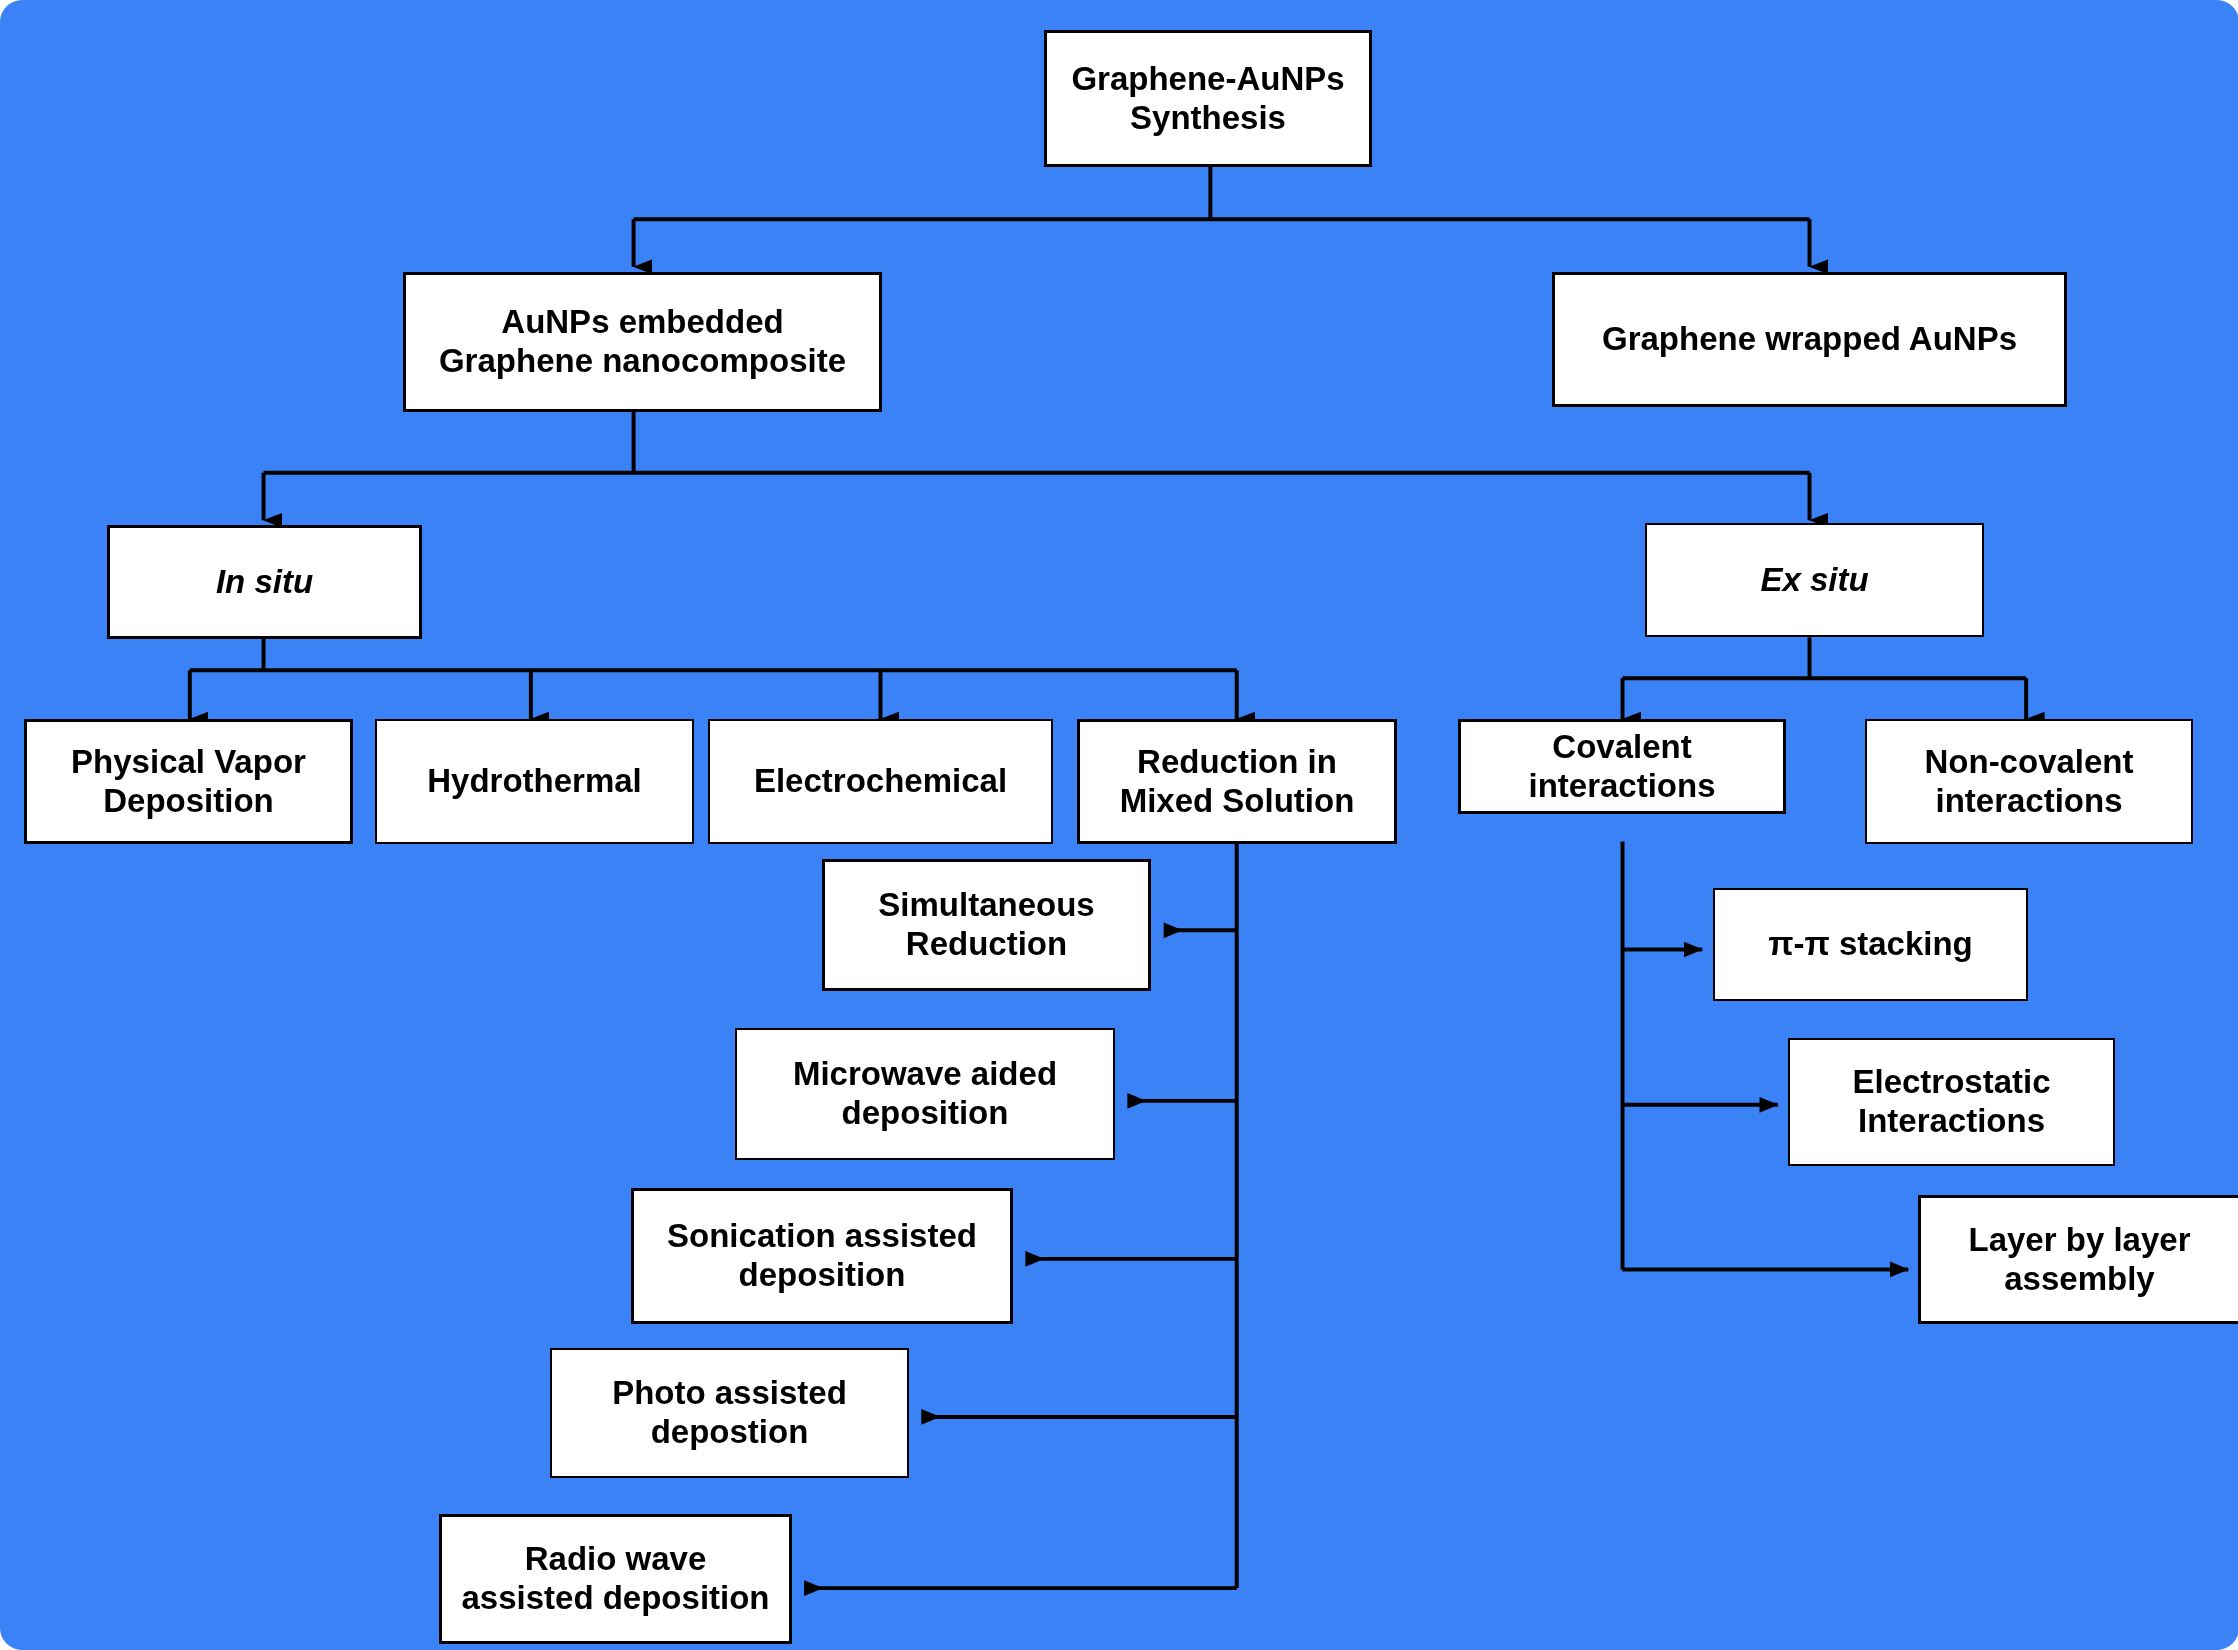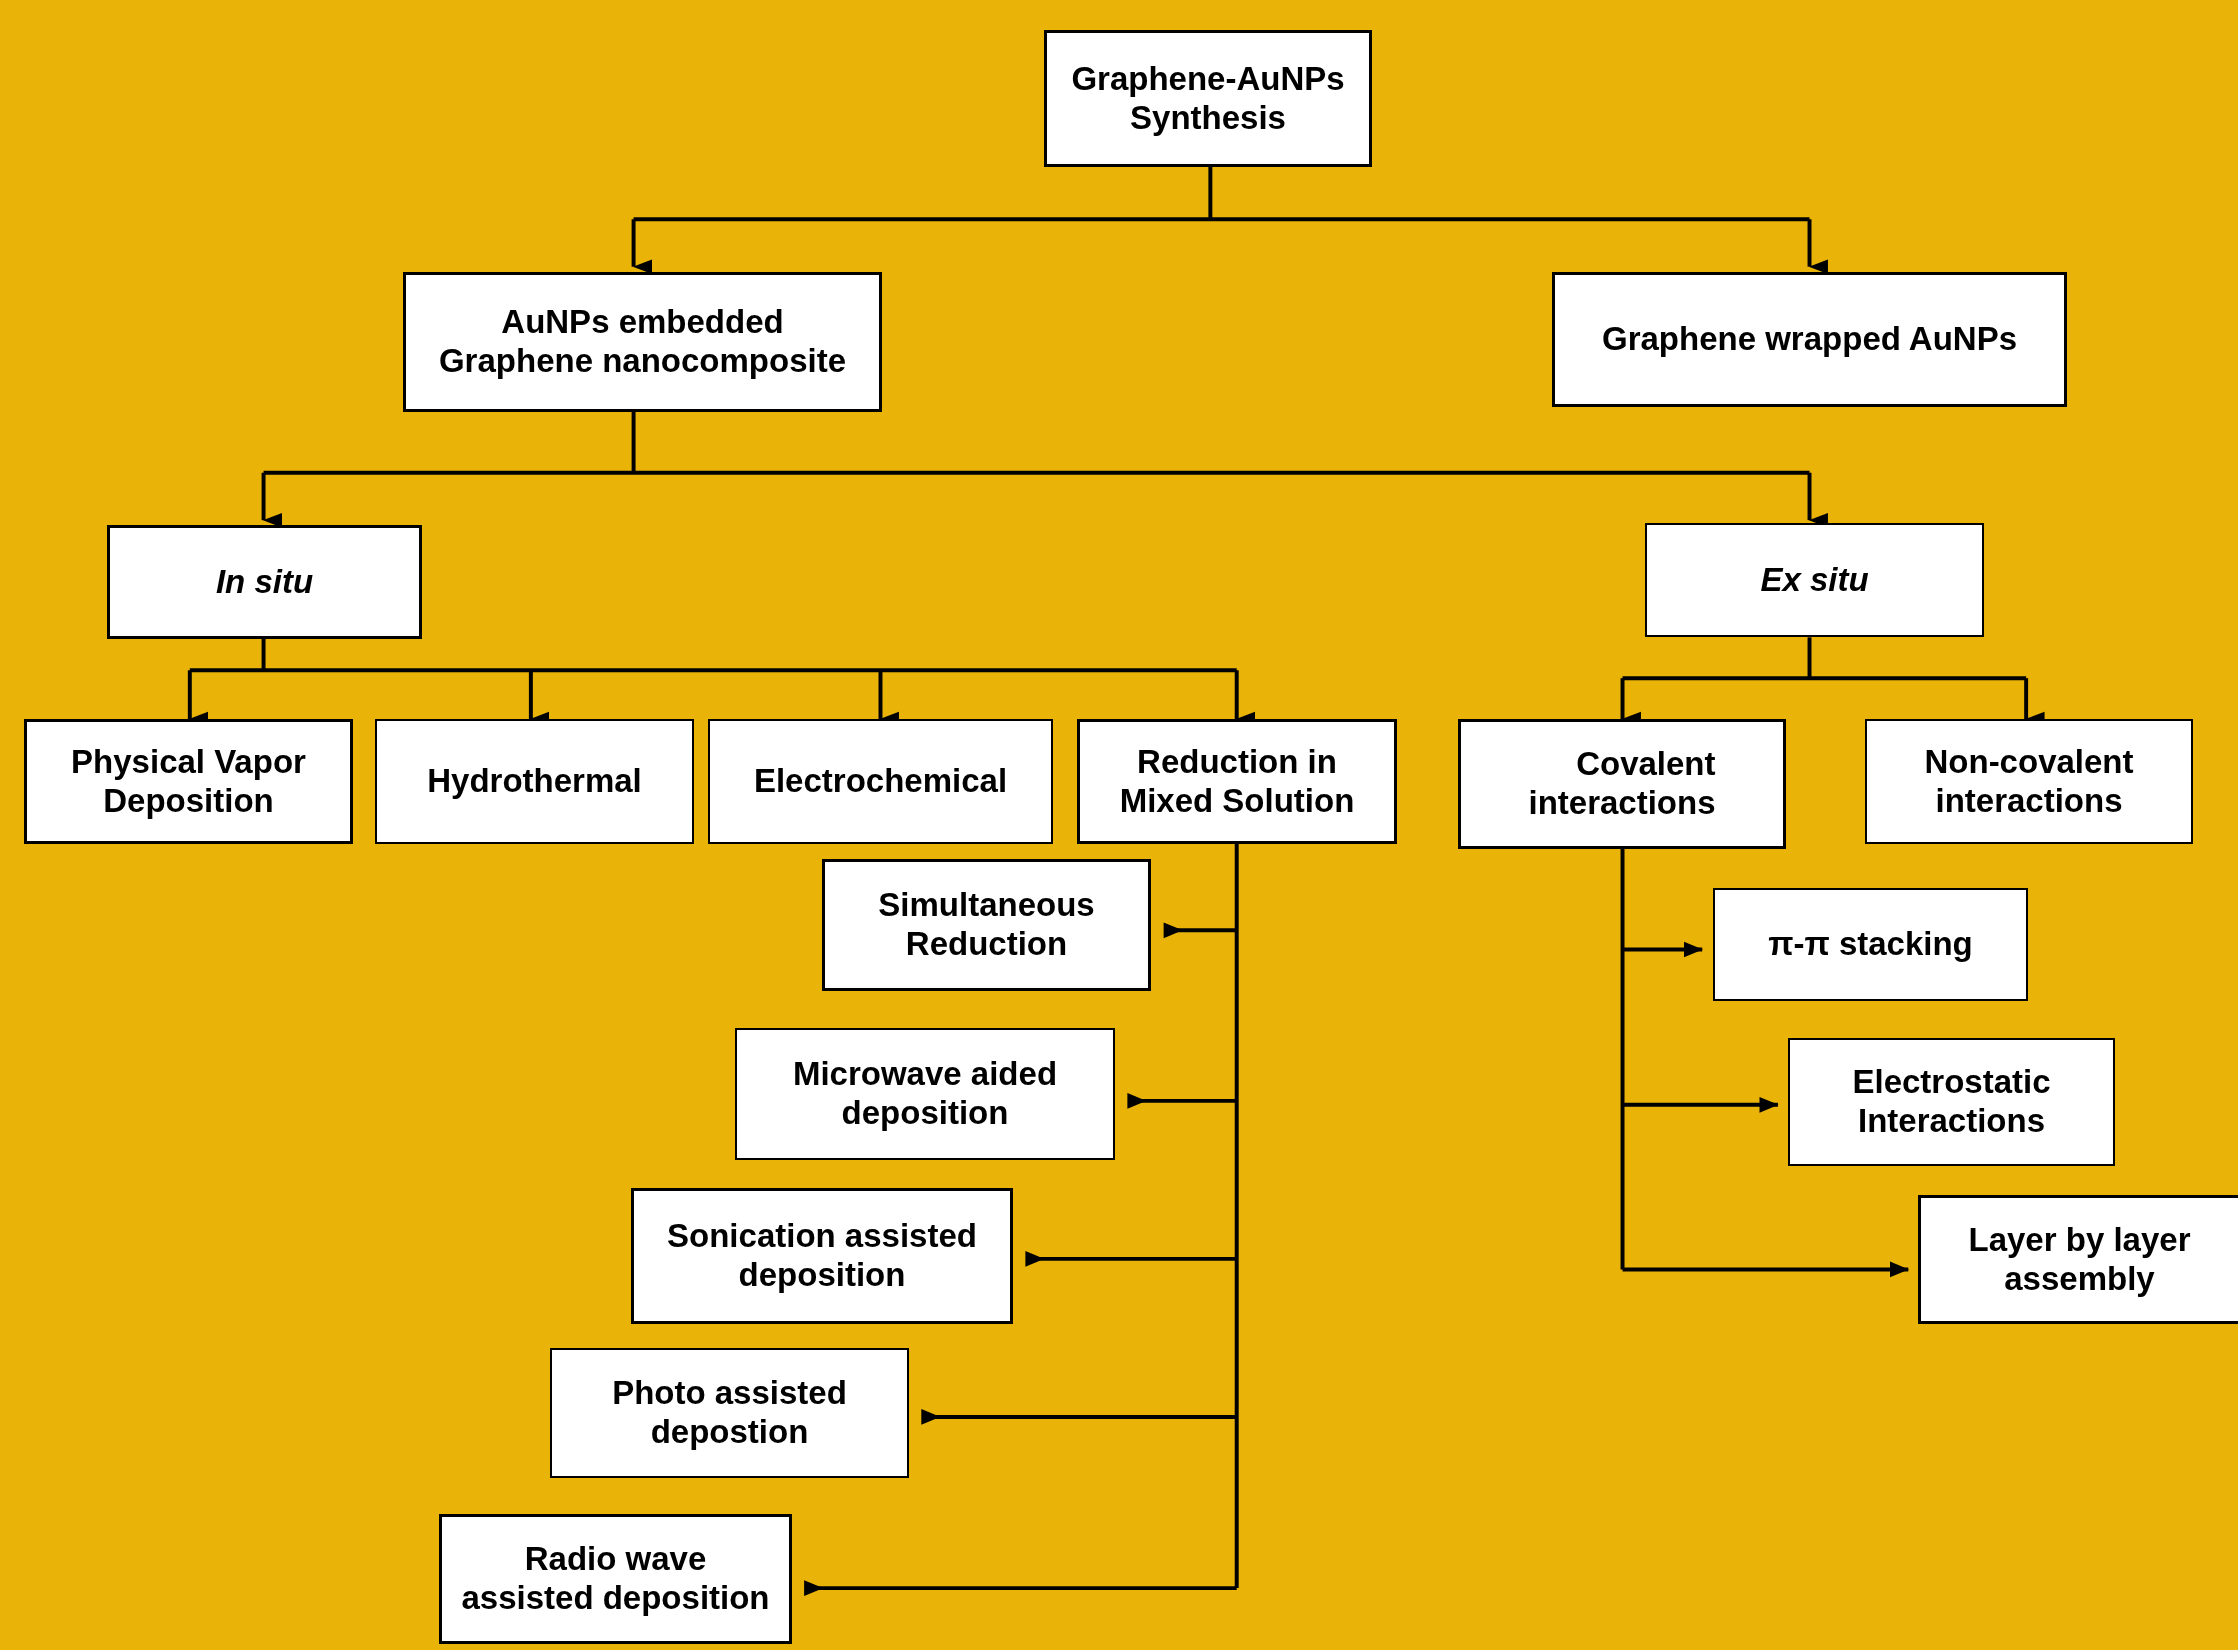--- a/index.html
+++ b/index.html
@@ -7,22 +7,23 @@
     padding: 0;
     background: #ffffff;
   }
   body {
     font-family: "Liberation Sans", sans-serif;
   }
   #stage {
     position: relative;
     width: 2239px;
     height: 1650px;
-    background: #eab308;
+    background: #3b82f6;
     overflow: hidden;
+    border-radius: 22px;
   }
   svg.connectors {
     position: absolute;
     left: 0;
     top: 0;
     width: 2239px;
     height: 1650px;
     pointer-events: none;
   }
   .node {
@@ -140,21 +141,21 @@
 
   <div class="node thin" style="left:708px; top:719px; width:345px; height:125px;">
     <span class="label">Electrochemical</span>
   </div>
 
   <div class="node" style="left:1077px; top:719px; width:320px; height:125px;">
     <span class="label">Reduction  in
 Mixed Solution</span>
   </div>
 
-  <div class="node" style="left:1458px; top:719px; width:328px; height:130px;text-align:right;">
+  <div class="node" style="left:1458px; top:719px; width:328px; height:95px;">
     <span class="label">Covalent
 interactions</span>
   </div>
 
   <div class="node thin" style="left:1865px; top:719px; width:328px; height:125px;">
     <span class="label">Non-covalent
 interactions</span>
   </div>
 
   <div class="node" style="left:822px; top:859px; width:329px; height:132px;">

